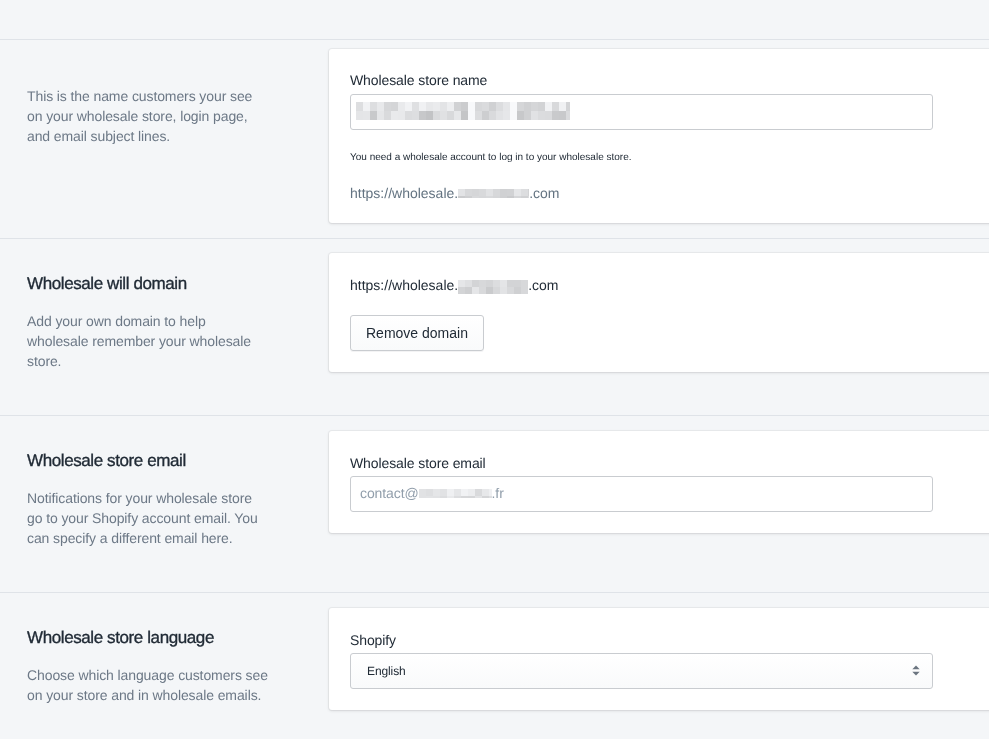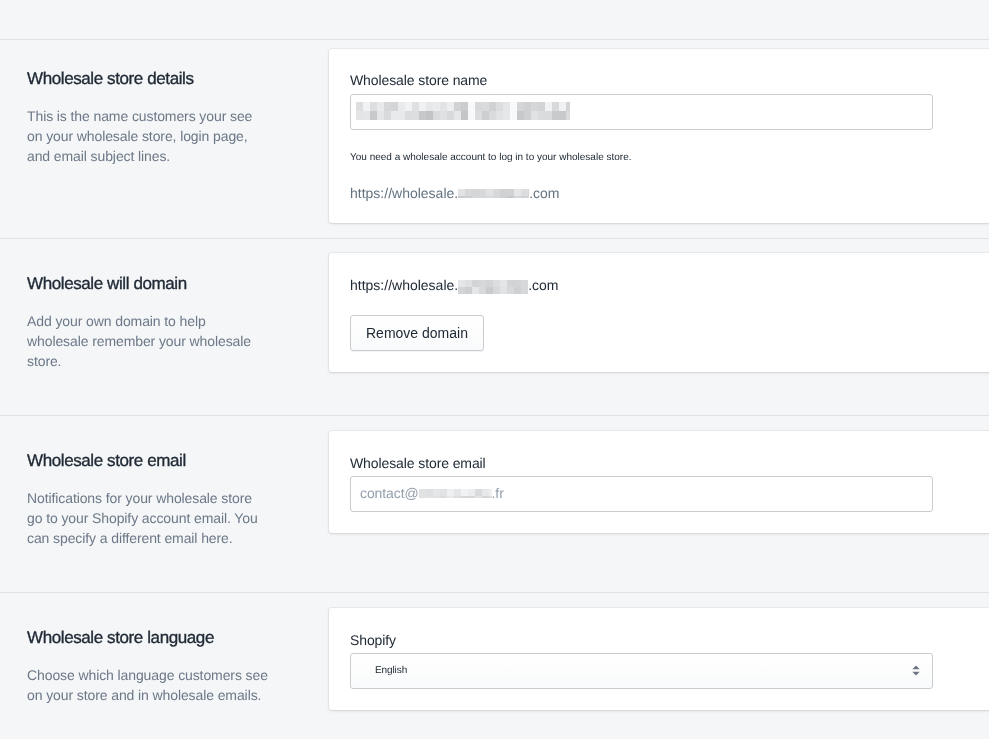--- a/index.html
+++ b/index.html
@@ -34,37 +34,36 @@
   .btn{position:absolute;box-sizing:border-box;height:36px;line-height:34px;
        padding:0 15px;font-size:14px;color:#212b36;
        background:linear-gradient(180deg,#ffffff 0%,#f9fafb 100%);
        border:1px solid #c9ccd0;border-radius:3px;
        box-shadow:0 1px 0 0 rgba(22,29,37,.05);cursor:pointer;
        font-family:"Liberation Sans",sans-serif;}
 
   .selectbox{position:absolute;box-sizing:border-box;height:36px;width:583px;
              border:1px solid #c9ccd0;border-radius:3px;
              background:linear-gradient(180deg,#ffffff 0%,#f9fafb 100%);
-             font-size:10px;color:#212b36;padding:0 24px;line-height:34px;cursor:pointer;letter-spacing:-0.1px;}
+             font-size:12px;color:#212b36;padding:0 16px;line-height:34px;cursor:pointer;letter-spacing:-0.1px;}
   .selarrows{position:absolute;width:9px;height:14px;}
 
   
   .redaction{position:absolute;display:block;filter:blur(0.45px);}
   .redaction i{position:absolute;display:block;}
 </style>
 </head>
 <body>
 
 <div class="page">
 
   <div class="divider" style="top:39px;"></div>
 
   <div>
     <div class="sec-left" style="top:69px;">
-      <h2 class="sec-title">Wholesale store details</h2>
       <p class="sec-desc" style="margin-top:17px;">This is the name customers your see on your wholesale store, login page, and email subject lines.</p>
     </div>
     <div class="card" style="top:49px;height:174px;">
       <div class="field-label" style="left:21px;top:23px;">Wholesale store name</div>
       <input class="textinput" type="text" value="" style="left: 21px; top: 45px;">
       <span class="redaction" style="left:27px;top:53px;width:214px;height:18px;">
           <i style="left: 0px; top: 0px; width: 7px; height: 9px; background: rgb(221, 222, 224);"></i>
           <i style="left: 7px; top: 0px; width: 7px; height: 9px; background: rgb(241, 242, 244);"></i>
           <i style="left: 14px; top: 0px; width: 7px; height: 9px; background: rgb(221, 222, 224);"></i>
           <i style="left: 21px; top: 0px; width: 7px; height: 9px; background: rgb(232, 233, 235);"></i>

